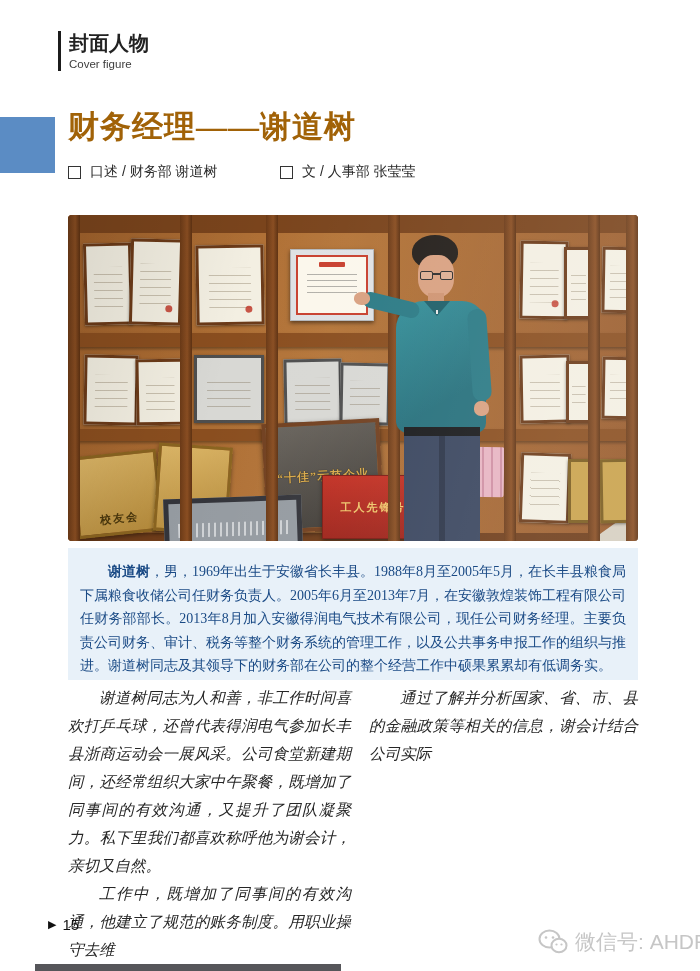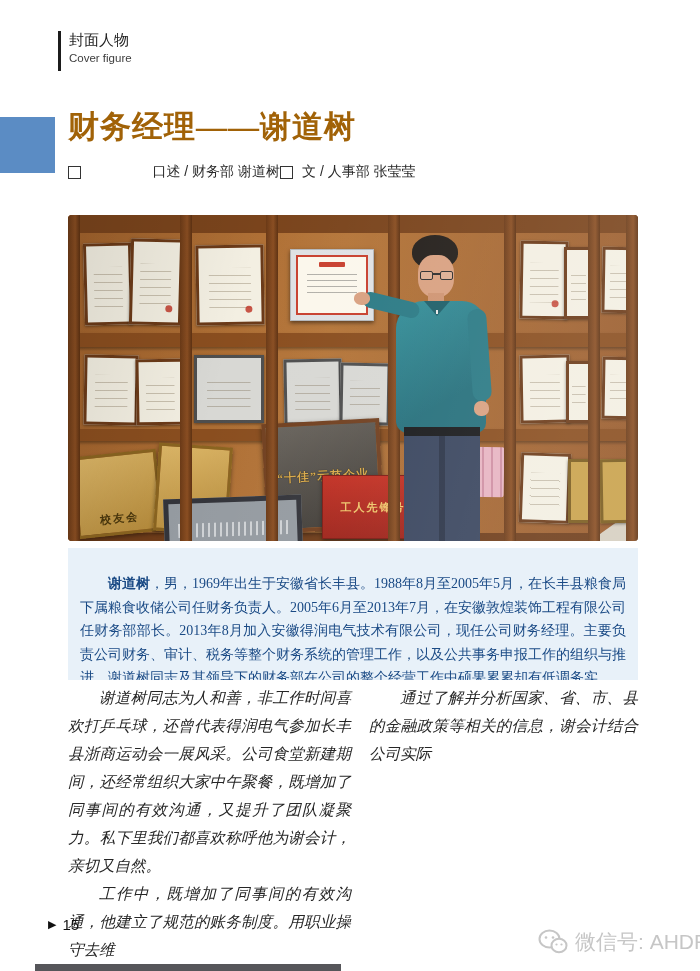--- a/index.html
+++ b/index.html
@@ -3,30 +3,30 @@
 <meta charset="utf-8">
 <style>
   html,body{margin:0;padding:0;}
   body{background:#888;}
   #page{position:relative;width:700px;height:971px;background:#ffffff;overflow:hidden;
         font-family:"Liberation Serif","DejaVu Serif",serif;}
 
   
   .hdr{position:absolute;left:58px;top:31px;display:flex;}
   .hdr-rule{width:3px;height:40px;background:#1c1c1c;margin-right:8px;}
-  .hdr-cn{font-family:"Liberation Sans","DejaVu Sans",sans-serif;font-size:15px;font-weight:normal;color:#222;line-height:1.25;}
+  .hdr-cn{font-family:"Liberation Sans","DejaVu Sans",sans-serif;font-size:20px;font-weight:bold;color:#222;line-height:1.25;}
   .hdr-en{font-family:"Liberation Sans","DejaVu Sans",sans-serif;font-size:11.5px;color:#3d3d3d;margin-top:2px;}
 
   
   .accent-square{position:absolute;left:0;top:117px;width:55px;height:56px;background:#5b8cc4;}
   .article-title{position:absolute;left:68px;top:106px;width:560px;font-size:31px;color:#a16207;
                  letter-spacing:1px;font-weight:600;}
   .byline{position:absolute;left:68px;top:163px;display:flex;font-size:14px;color:#2a2a2a;
           font-family:"Liberation Sans","DejaVu Sans",sans-serif;}
-  .byline-item{display:flex;align-items:center;justify-content:space-between;}
+  .byline-item{display:flex;align-items:center;}
   .byline-item.first{width:212px;}
   .sq{width:11px;height:11px;border:1.5px solid #333;margin-right:9px;flex:0 0 auto;}
 
   
   .photo{position:absolute;left:68px;top:215px;width:570px;height:326px;border-radius:4px;overflow:hidden;
          background:linear-gradient(100deg,#a1622c,#b5763a 45%,#96582a);}
   .photo::after{content:"";position:absolute;inset:0;z-index:9;pointer-events:none;
          background:linear-gradient(105deg,rgba(0,0,0,.10),transparent 30%,rgba(255,255,255,.10) 85%);}
   .rail-top{position:absolute;left:0;top:0;width:100%;height:18px;background:#7a441c;z-index:1;}
   .rail-bot{position:absolute;left:0;top:318px;width:100%;height:8px;background:#6f3d1a;z-index:1;}
@@ -96,21 +96,21 @@
   .handL{left:286px;top:77px;width:16px;height:13px;background:#d9a181;border-radius:45%;}
   .armR{left:402px;top:94px;width:19px;height:92px;background:#2b7a85;border-radius:9px;transform:rotate(-4deg);}
   .handR{left:406px;top:186px;width:15px;height:15px;background:#d9a181;border-radius:45%;}
   .belt{left:336px;top:212px;width:76px;height:9px;background:#191a1c;}
   .pants{left:336px;top:221px;width:76px;height:105px;
          background:linear-gradient(90deg,#3a465f 0 46%,#2c3549 46% 54%,#3a465f 54%);}
 
   
   .intro{position:absolute;left:68px;top:548px;width:570px;height:132px;background:#e8f1f9;
          color:#1a4a85;font-size:14px;line-height:23.5px;box-sizing:border-box;
-         padding:24px 12px;text-align:justify;overflow:hidden;}
+         padding:12px 12px;text-align:justify;overflow:hidden;}
   .intro p{margin:0;text-indent:2em;}
   .intro .nm{font-weight:bold;}
 
   
   .cols{position:absolute;left:68px;top:684px;width:570px;display:flex;}
   .col{font-size:15.5px;line-height:28px;color:#262626;text-align:justify;}
   .col.left{width:283px;margin-right:18px;}
   .col.right{width:269px;}
   .col p{margin:0;text-indent:2em;font-style:italic;}
   .col p.cont{text-indent:0;}

